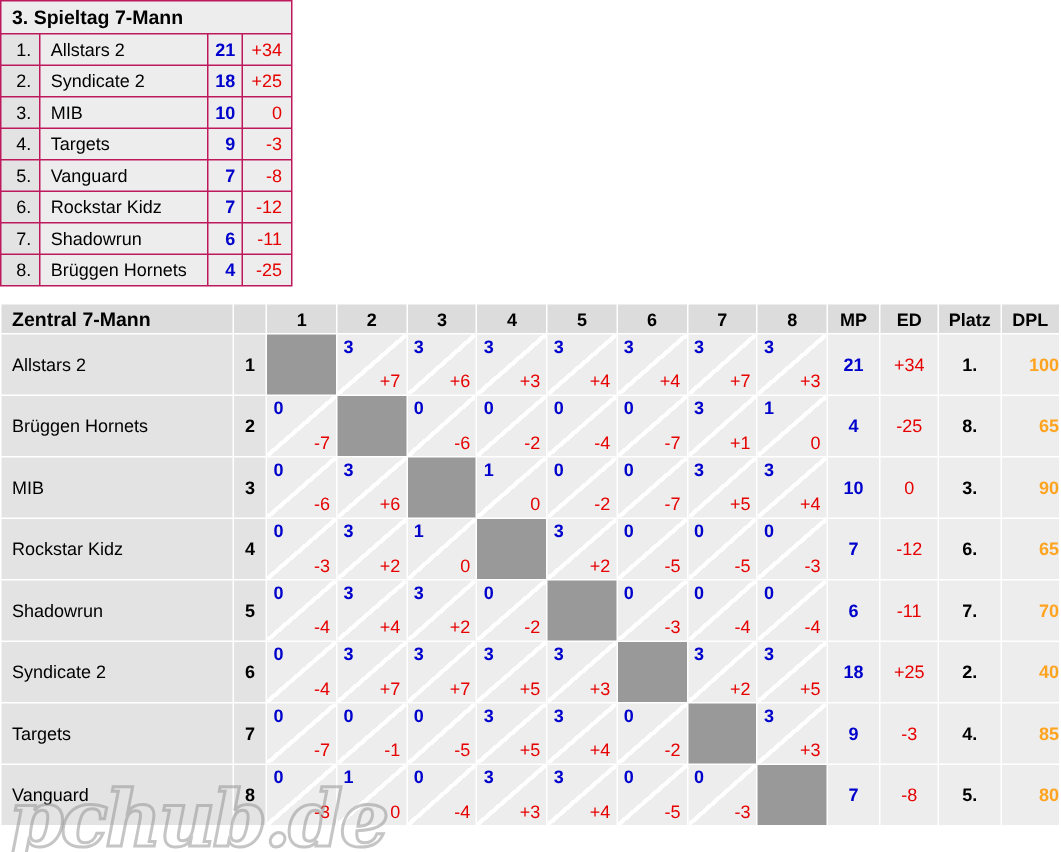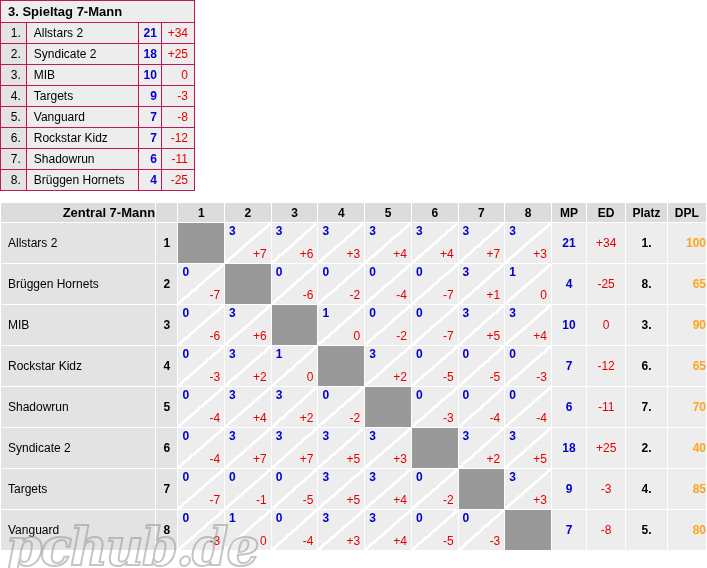--- a/index.html
+++ b/index.html
@@ -87,22 +87,22 @@
   }
   #crosstable thead th {
     background: #dcdcdc;
     font-weight: bold;
     font-size: 12px;
     height: 19px;
     text-align: center;
     vertical-align: middle;
   }
   #crosstable thead th.corner {
-    text-align: right;
-    padding-left: 18px;
+    text-align: left;
+    padding-left: 7px;
     font-size: 13px;
     background: #dcdcdc;
   }
   #crosstable thead th.blank {
     background: #dcdcdc;
   }
   #crosstable td.tname {
     text-align: left;
     padding-left: 7px;
     height: 40px;

